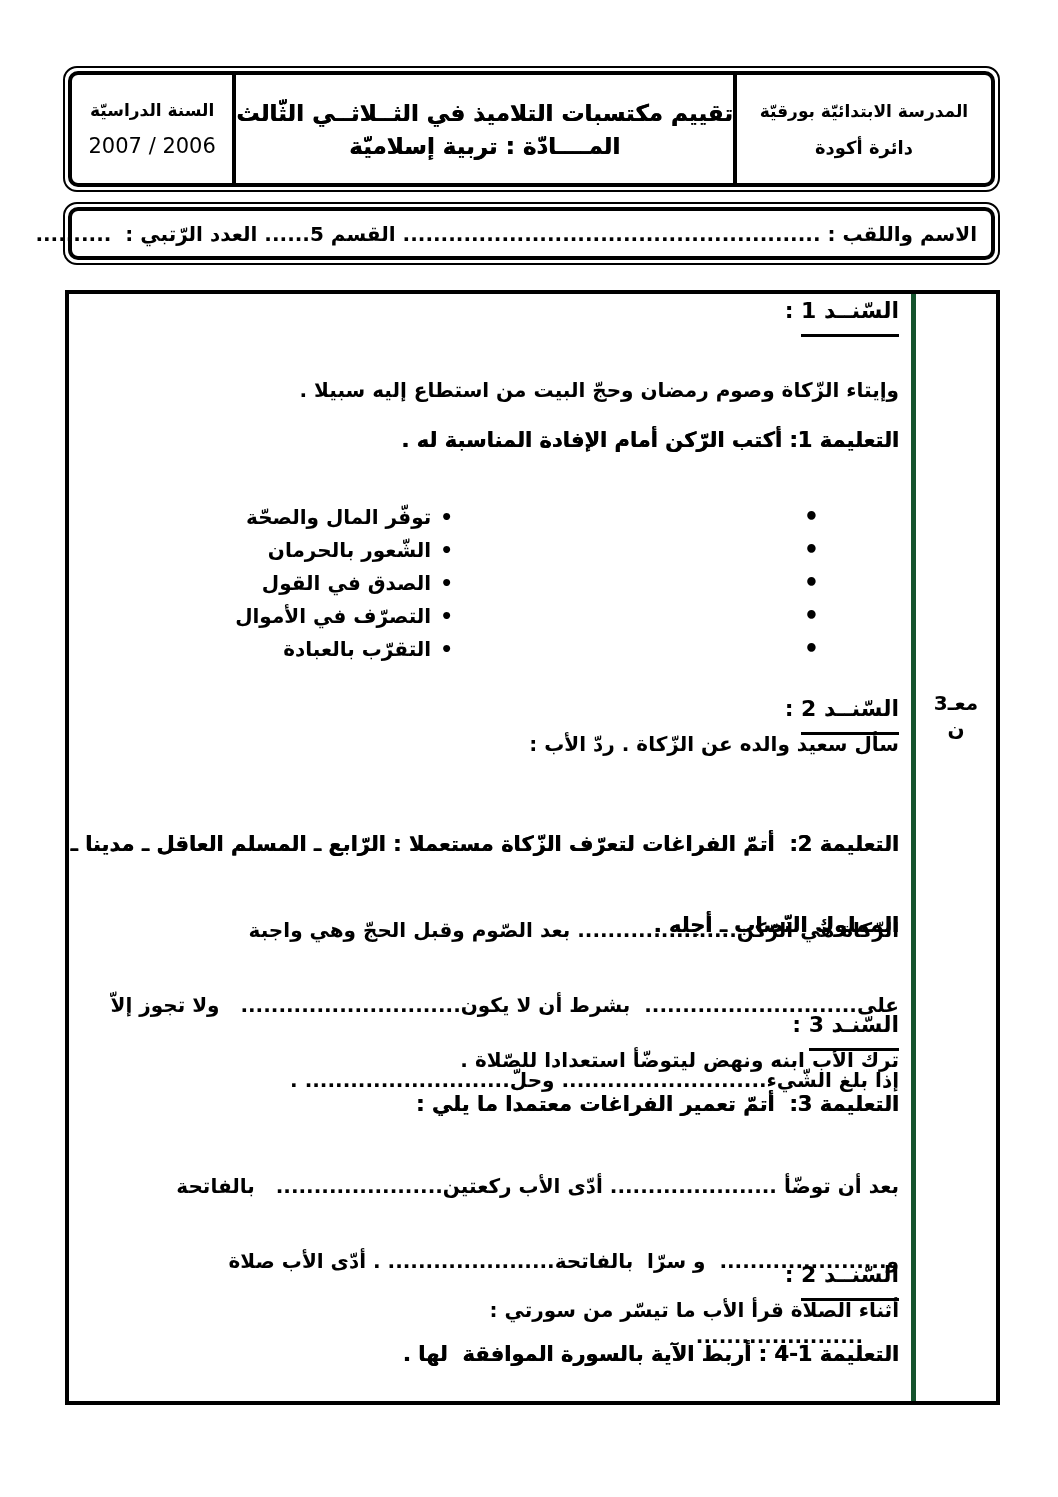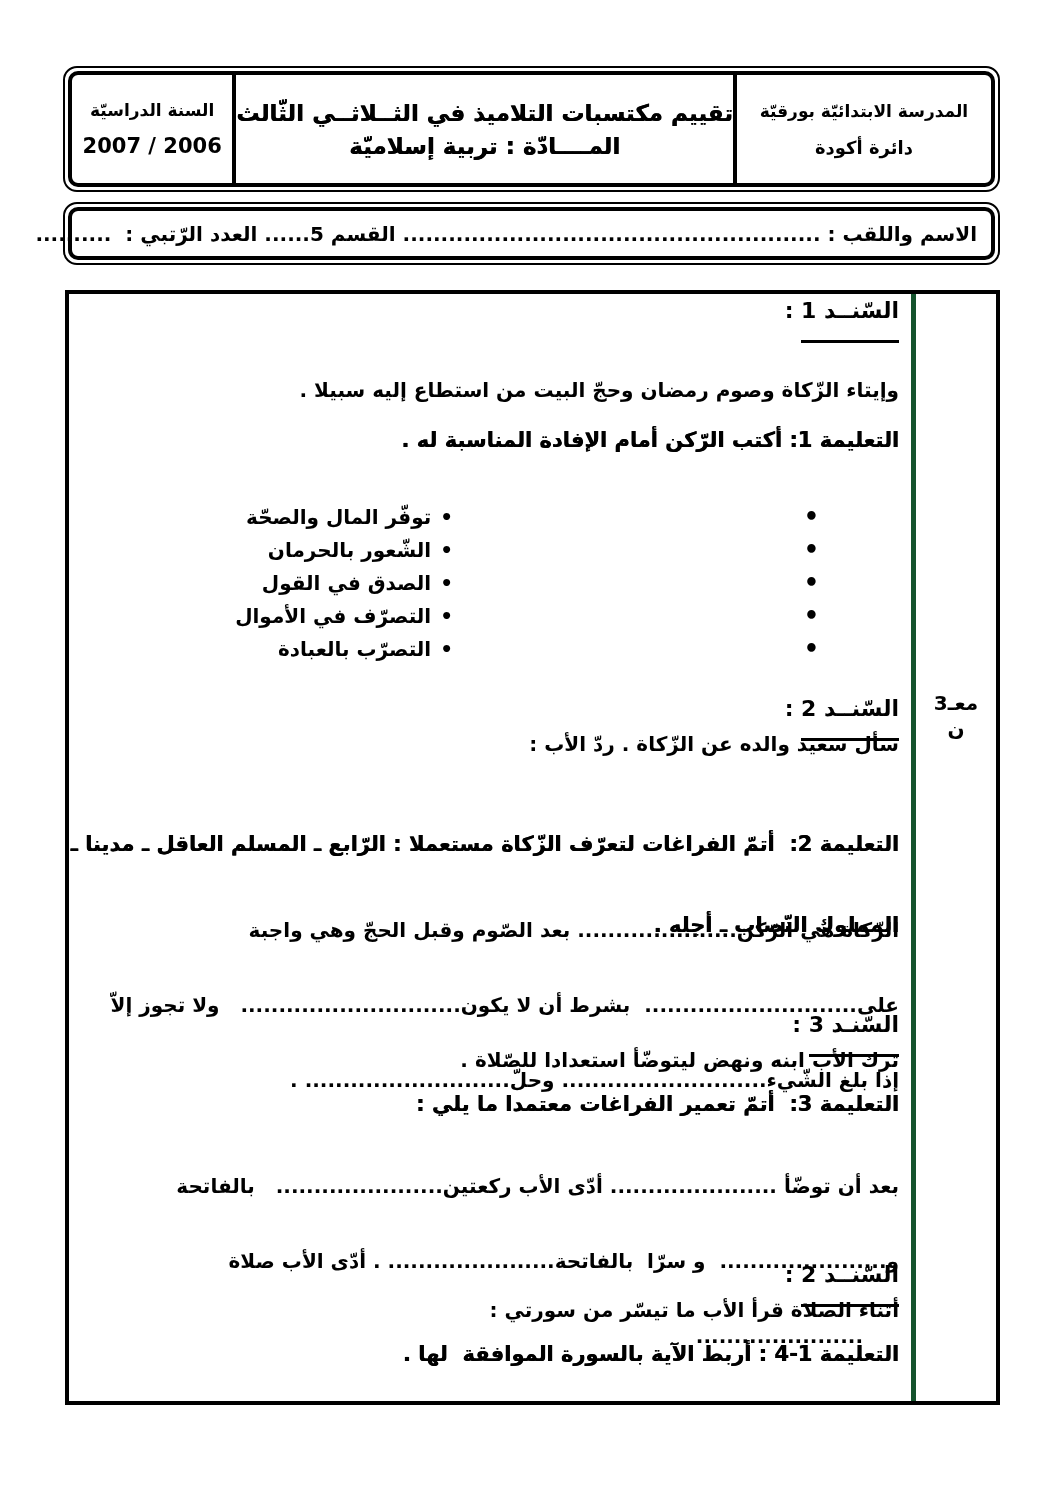--- a/index.html
+++ b/index.html
@@ -19,40 +19,40 @@
   .header-inner { display:flex; flex-direction:row; }
   .hcell { display:flex; flex-direction:column; justify-content:center; align-items:center; }
   .cell-school { width:264px; border-left:4px solid #000; gap:16px; }
   .cell-school .l1 { font-size:17px; font-weight:bold; white-space:nowrap; }
   .cell-school .l2 { font-size:18px; font-weight:bold; white-space:nowrap;text-align:center; }
   .cell-title { flex:1; border-left:4px solid #000; gap:7px; }
   .cell-title .l1 { font-size:23px; font-weight:bold; white-space:nowrap; text-shadow:0.5px 0 0 #000; }
   .cell-title .l2 { font-size:23px; font-weight:bold; white-space:nowrap; text-shadow:0.5px 0 0 #000; }
   .cell-year { width:164px; gap:14px; }
   .cell-year .l1 { font-size:17px; font-weight:bold; white-space:nowrap; }
-  .cell-year .l2 { font-size:21px; font-weight:bold; white-space:nowrap; }
+  .cell-year .l2 { font-size:21px; font-weight:normal; white-space:nowrap; }
 
   
   .name-box { left:63px; top:202px; width:937px; height:63px; }
   .name-inner { display:flex; align-items:center; padding-right:14px; }
   .name-inner span { font-size:20px; font-weight:bold; white-space:pre; }
 
   
   .main-box {
     position:absolute; left:65px; top:290px; width:935px; height:1115px;
     border:4px solid #000; display:flex; flex-direction:row; background:#fff;
   }
   .margin-col { width:85px; border-left:5px solid #14532d; position:relative;padding-left:28px; }
   .margin-note { position:absolute; top:396px; right:0; left:0; text-align:center;
                  font-size:20px; font-weight:bold; line-height:26px; }
   .content { flex:1; position:relative; }
 
   .blk { position:absolute; right:12px; left:4px; text-align:right; white-space:pre; }
   .snd-heading { position:absolute; right:12px; font-size:22px; font-weight:bold; white-space:pre; }
-  .snd-heading .u { border-bottom:3px solid #000; padding-bottom:17px; }
+  .snd-heading .u { border-bottom:3px solid #000; padding-bottom:11px; }
   .body-text { font-size:20px; font-weight:bold; }
   .inst { font-size:21px; font-weight:bold; text-shadow:0.5px 0 0 #000; }
   .inst .line { line-height:33px; white-space:pre; }
   .blanks .line { font-size:20px; font-weight:bold; line-height:37px; white-space:pre; }
   .blanks .indent { padding-left:0; padding-right:36px; }
 
   
   .match-list { position:absolute; right:0; left:0; }
   .match-row { display:flex; flex-direction:row; align-items:center; height:33px; padding-right:92px; }
   .bullet { font-weight:bold; line-height:1; }
@@ -135,21 +135,21 @@
           <span class="bullet ans-bullet">•</span>
           <span class="match-desc">
               <span class="bullet item-bullet">•</span>
               <span class="txt">التصرّف في الأموال</span>
             </span>
         </div>
         <div class="match-row">
           <span class="bullet ans-bullet">•</span>
           <span class="match-desc">
               <span class="bullet item-bullet">•</span>
-              <span class="txt">التصرّب بالعبادة</span>
+              <span class="txt">التقرّب بالعبادة</span>
             </span>
         </div>
       </div>
 
       <div class="snd-heading" style="top:402px"><span class="u">السّنــد 2</span><span> :</span></div>
       <div class="blk body-text" style="top:438px">سأل سعيد والده عن الزّكاة . ردّ الأب :</div>
       <div class="blk inst" style="top:486px">
         <div class="line">التعليمة 2:  أتمّ الفراغات لتعرّف الزّكاة مستعملا : الرّابع ـ المسلم العاقل ـ مدينا ـ</div>
         <div class="line">المملوك النّصاب ـ أجله .</div>
       </div>

